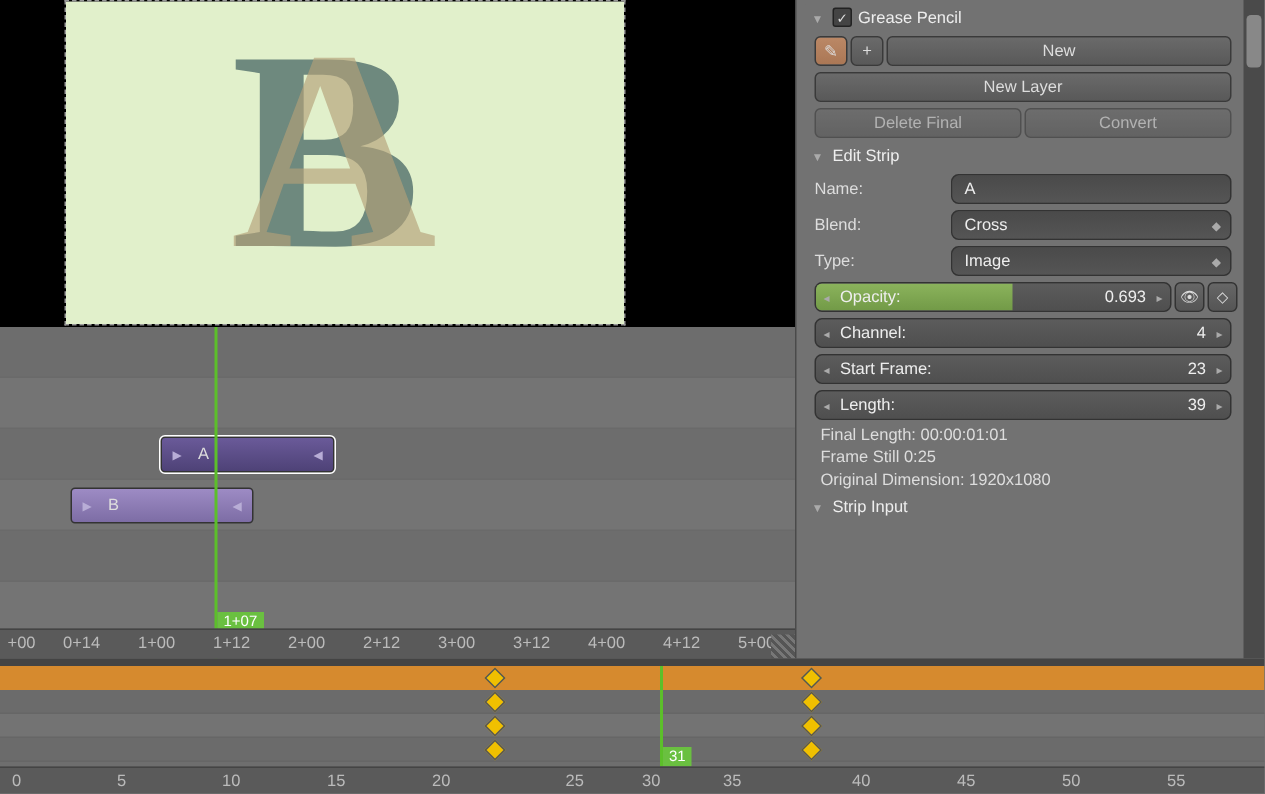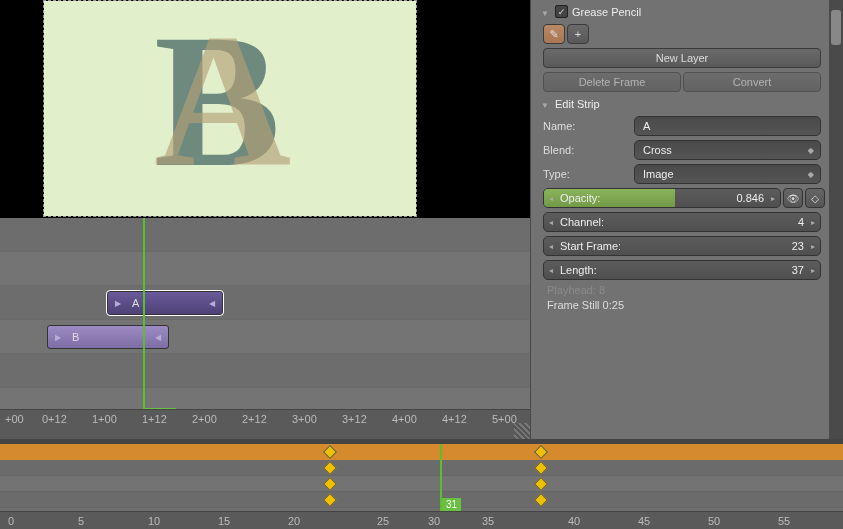--- a/index.html
+++ b/index.html
@@ -20,21 +20,21 @@
   .strip .handle { width: 20px; height: 100%; display:flex;align-items:center;justify-content:center; }
   .strip .label { flex: 1; padding-left: 4px; }
   .strip-a { left: 107px; width: 116px; background: linear-gradient(#6a5a99, #4e4277); }
   .strip-b { left: 47px; width: 122px; background: linear-gradient(#9d8bc4, #7d6da5); }
   .tri-l::before { content: "▶"; font-size: 8px; color: #b8add6; }
   .tri-r::before { content: "◀"; font-size: 8px; color: #b8add6; }
   
   .playhead-seq { position: absolute; left: 143px; top: 0; bottom: 0; width: 2px; background: #5cbf2a; pointer-events:none; }
   .playhead-label { position: absolute; left: 145px; bottom: 18px; background: #6ac040; color: #fff; font-size: 10px; padding: 1px 4px; }
   
-  .seq-ruler { position: absolute; left: 0; right: 0; bottom: 0; height: 30px; background: #5a5a5a; border-top: 1px solid #444; color: #bbb; font-size: 9px; }
+  .seq-ruler { position: absolute; left: 0; right: 0; bottom: 0; height: 20px; background: #5a5a5a; border-top: 1px solid #444; color: #bbb; font-size: 9px; }
   .seq-ruler span { position: absolute; top: 3px; }
   .seq-corner { position: absolute; right: 0; bottom: 0; width: 16px; height: 16px; background: repeating-linear-gradient(45deg,#555,#555 2px,#777 2px,#777 4px); }
   
   .dope-area { position: absolute; left: 0; top: 439px; width: 843px; height: 90px; background: #6e6e6e; border-top: 1px solid #444; }
   .dope-header { height: 4px; background: #444; }
   .dope-summary { position: absolute; left: 0; top: 4px; right: 0; height: 16px; background: #d68a2e; }
   .dope-row { position: absolute; left: 0; right: 0; height: 16px; background: #737373; border-bottom:1px solid #666; }
   .dope-row:nth-child(odd){ background:#6b6b6b; }
   .key { position: absolute; width: 10px; height: 10px; background: #f0c000; border: 1px solid #555; transform: rotate(45deg); top: 3px; }
   .dope-playhead { position: absolute; top: 4px; bottom: 18px; width: 2px; background: #5cbf2a; }
@@ -105,21 +105,21 @@
           <span class="handle tri-r"></span>
         </div>
       </div>
       <div class="track-row dark" style="top:136px"></div>
       <div class="track-row" style="top:170px"></div>
     </div>
     <div class="playhead-seq"></div>
     <div class="playhead-label">1+07</div>
     <div class="seq-ruler">
       <span style="left:5px">+00</span>
-      <span style="left:42px">0+12</span>
+      <span style="left:42px">0+14</span>
       <span style="left:92px">1+00</span>
       <span style="left:142px">1+12</span>
       <span style="left:192px">2+00</span>
       <span style="left:242px">2+12</span>
       <span style="left:292px">3+00</span>
       <span style="left:342px">3+12</span>
       <span style="left:392px">4+00</span>
       <span style="left:442px">4+12</span>
       <span style="left:492px">5+00</span>
     </div>
@@ -131,26 +131,27 @@
   <div class="panel-inner">
     <div class="panel-section">
       <div class="section-header">
         <span class="chev"></span>
         <span class="chk">✓</span>
         <h3>Grease Pencil</h3>
       </div>
       <div class="gp-row">
         <div class="gp-btn gp-pencil">✎</div>
         <div class="gp-btn gp-plus">+</div>
+        <div class="gp-btn">New</div>
       </div>
       <div class="gp-row">
         <div class="gp-btn">New Layer</div>
       </div>
       <div class="gp-row">
-        <div class="gp-btn gp-half" style="opacity:.6">Delete Frame</div>
+        <div class="gp-btn gp-half" style="opacity:.6">Delete Final</div>
         <div class="gp-btn gp-half" style="opacity:.6">Convert</div>
       </div>
     </div>
 
     <div class="panel-section">
       <div class="section-header">
         <span class="chev"></span>
         <h3>Edit Strip</h3>
       </div>
       <div class="prop-row">
@@ -163,21 +164,21 @@
       </div>
       <div class="prop-row">
         <span class="prop-label">Type:</span>
         <div class="field select-field">Image</div>
       </div>
       <div class="opacity-row">
         <div class="slider" style="flex:1">
           <div class="fill" style="width:55.5%"></div>
           <span class="arrow">◂</span>
           <span class="sl-label">Opacity:</span>
-          <span class="sl-value">0.846</span>
+          <span class="sl-value">0.693</span>
           <span class="arrow" style="margin-left:auto">▸</span>
         </div>
         <div class="eye-btn">👁</div>
         <div class="key-btn">◇</div>
       </div>
       <div style="margin:4px 6px">
         <div class="slider">
           <span class="arrow">◂</span>
           <span class="sl-label">Channel:</span>
           <span class="sl-value">4</span>
@@ -189,28 +190,35 @@
           <span class="arrow">◂</span>
           <span class="sl-label">Start Frame:</span>
           <span class="sl-value">23</span>
           <span class="arrow" style="margin-left:auto">▸</span>
         </div>
       </div>
       <div style="margin:4px 6px">
         <div class="slider">
           <span class="arrow">◂</span>
           <span class="sl-label">Length:</span>
-          <span class="sl-value">37</span>
-          <span class="arrow" style="margin-left:auto">▸</span>
-        </div>
-      </div>
-      <div class="info-line dim">Playhead: 8</div>
+          <span class="sl-value">39</span>
+          <span class="arrow" style="margin-left:auto">▸</span>
+        </div>
+      </div>
+      <div class="info-line">Final Length: 00:00:01:01</div>
       <div class="info-line">Frame Still 0:25</div>
-    </div>
-
+      <div class="info-line">Original Dimension: 1920x1080</div>
+    </div>
+
+    <div class="panel-section">
+      <div class="section-header">
+        <span class="chev"></span>
+        <h3>Strip Input</h3>
+      </div>
+    </div>
   </div>
   <div class="scrollbar">
     <div class="scroll-thumb"></div>
   </div>
 </div>
 
 <div class="dope-area">
   <div class="dope-header"></div>
   <div class="dope-summary">
     <div class="key" style="left:325px"></div>

